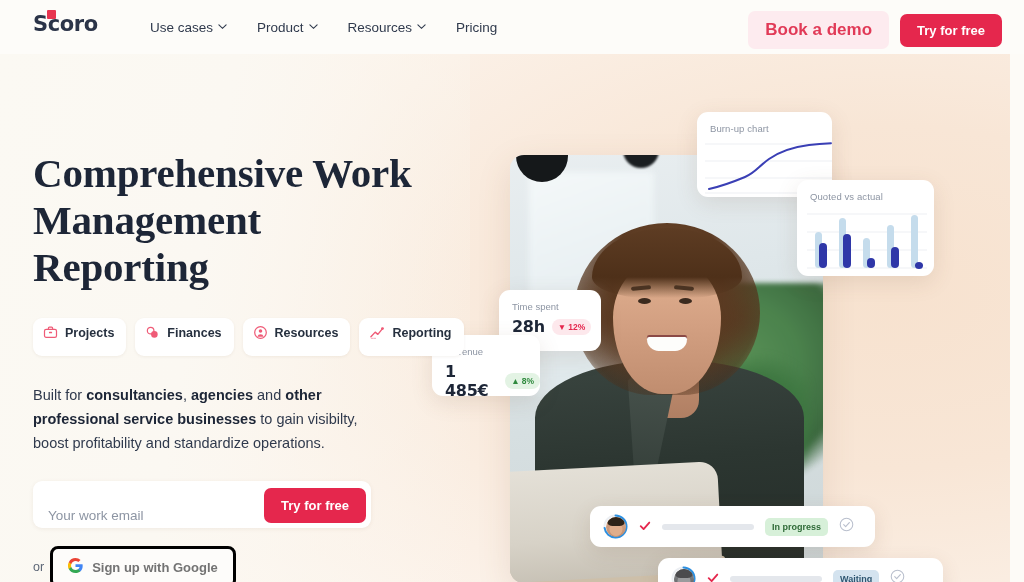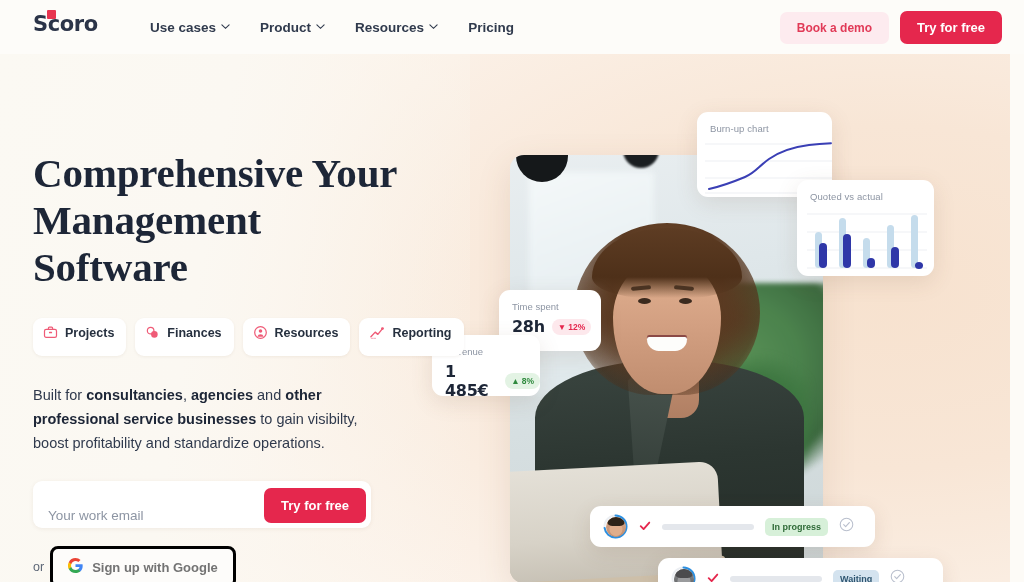--- a/index.html
+++ b/index.html
@@ -49,28 +49,28 @@
     color: #2b3448; line-height: 1;
   }
   .logo-mark {
     position: absolute; left: 14px; top: -4px;
     width: 9px; height: 9px; background: #e8354f;
     border-radius: 1px;
   }
   .nav { position: absolute; left: 150px; top: 0; height: 54px; display: flex; align-items: center; gap: 30px; }
   .nav-item {
     display: flex; align-items: center; gap: 5px;
-    font-size: 13.5px; color: #303a4d; font-weight: 700;
+    font-size: 13.5px; color: #303a4d; font-weight: 400;
     cursor: pointer; white-space: nowrap;
   }
   .chev { width: 9px; height: 9px; display: inline-block; position: relative; top: -1px; }
   .chev svg { display: block; }
   .hdr-actions { position: absolute; right: 22px; top: 11px; display: flex; gap: 11px; align-items: center; }
   .btn-demo {
-    background: #fdebef; color: #e13a57; font-size: 12px; font-weight: 700;
+    background: #fdebef; color: #e13a57; font-size: 17px; font-weight: 700;
     border: none; border-radius: 7px; padding: 9px 17px; cursor: pointer;
     font-family: "Liberation Sans", sans-serif;
   }
   .btn-free {
     background: #e5274d; color: #ffffff; font-size: 13px; font-weight: 700;
     border: none; border-radius: 7px; padding: 9px 17px; cursor: pointer;
     font-family: "Liberation Sans", sans-serif;
   }
 
   
@@ -324,21 +324,21 @@
       </div>
     </div>
 
     <div class="hdr-actions">
       <button class="btn-demo">Book a demo</button>
       <button class="btn-free">Try for free</button>
     </div>
   </div>
 
   <div id="left">
-    <h1 class="headline">Comprehensive Your Management Software</h1>
+    <h1 class="headline">Comprehensive Work Management Reporting</h1>
 
     <div class="pills">
       <div class="pill">
         <span>
           <svg width="15" height="15" viewBox="0 0 16 16" fill="none">
             <rect x="1.6" y="4.6" width="12.8" height="8.6" rx="1.7" stroke="#ef5b77" stroke-width="1.3"></rect>
             <path d="M5.8 4.4V3.3a1 1 0 0 1 1-1h2.4a1 1 0 0 1 1 1v1.1" stroke="#ef5b77" stroke-width="1.3"></path>
             <rect x="6.3" y="7.3" width="3.4" height="1.5" rx="0.6" fill="#ef5b77"></rect>
           </svg>
         </span>

